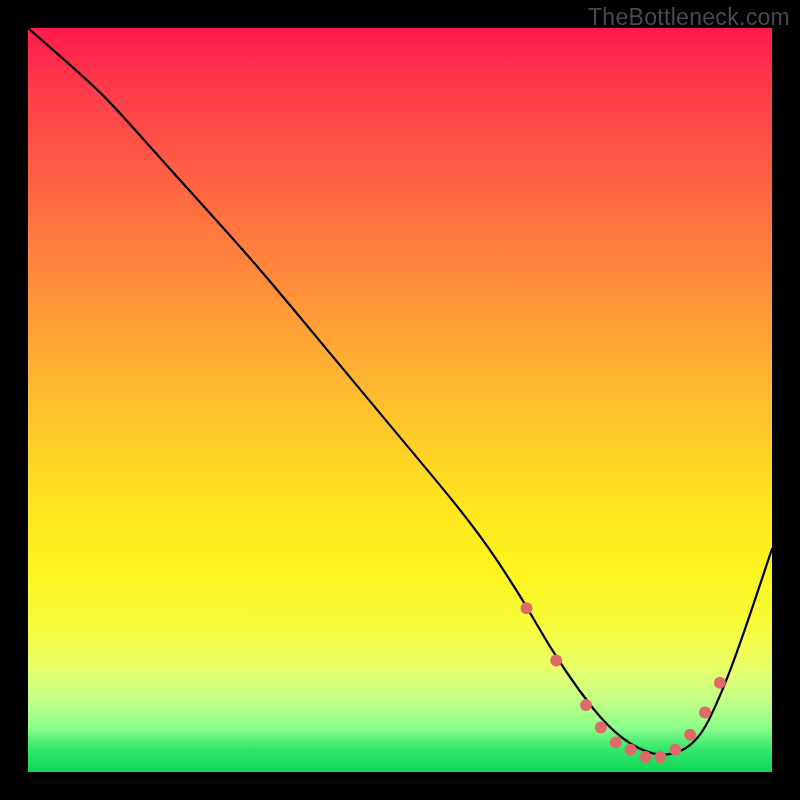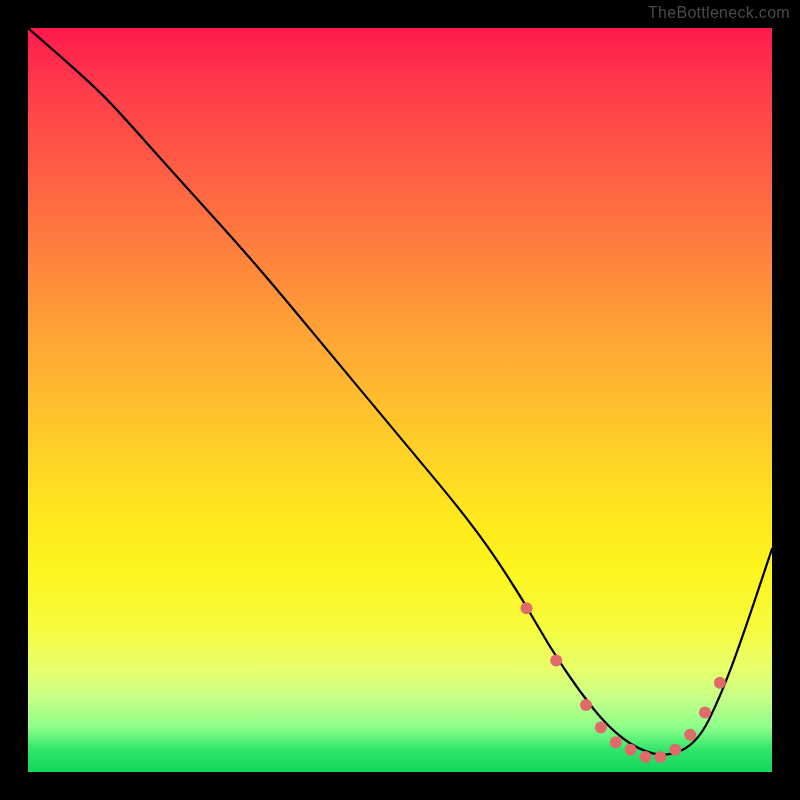--- a/index.html
+++ b/index.html
@@ -15,21 +15,21 @@
     position: relative;
     width: 800px;
     height: 800px;
     background: #000;
   }
   .watermark {
     position: absolute;
     top: 4px;
     right: 10px;
     color: #4a4a4a;
-    font-size: 16px;
+    font-size: 23px;
     font-weight: 500;
     letter-spacing: 0.3px;
     z-index: 5;
   }
   .plot-area {
     position: absolute;
     left: 28px;
     top: 28px;
     width: 744px;
     height: 744px;

